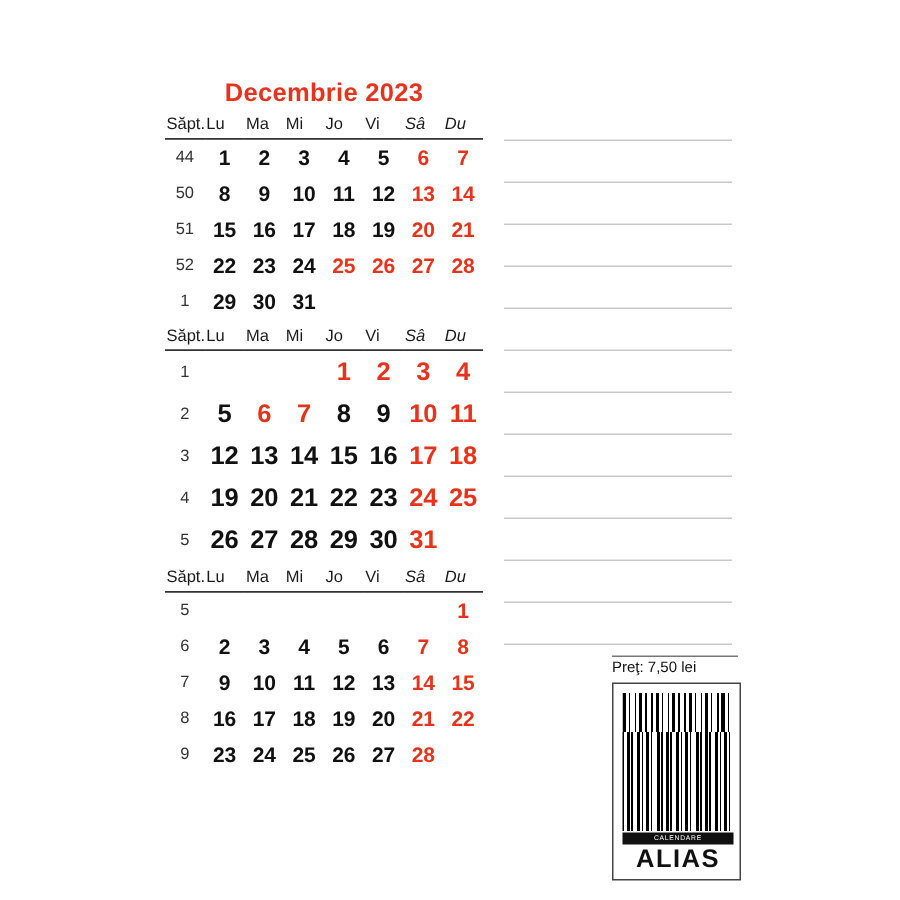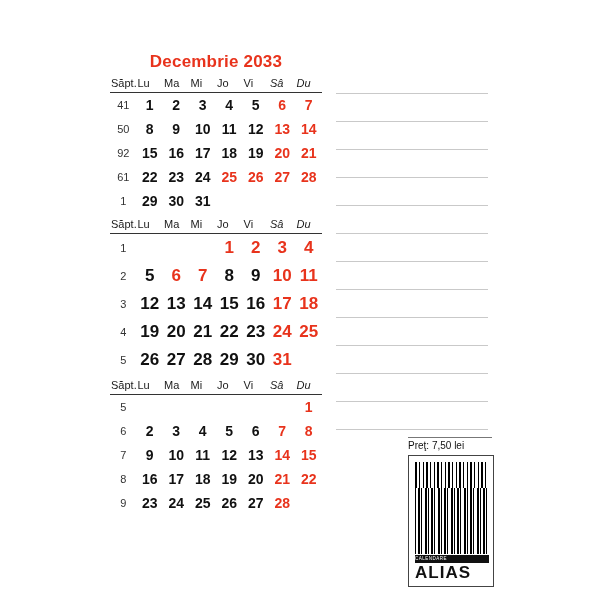--- a/index.html
+++ b/index.html
@@ -133,21 +133,21 @@
       repeating-linear-gradient(90deg,
         #000 0px, #000 2px, #fff 2px, #fff 4px,
         #000 4px, #000 5px, #fff 5px, #fff 8px,
         #000 8px, #000 9px, #fff 9px, #fff 11px);
   }
   .brand {
     position: absolute;
     left: 6px;
     bottom: 4px;
     width: 74px;
-    text-align: left;
+    text-align: center;
   }
   .brand-top {
     font-size: 4.5px;
     letter-spacing: 0.5px;
     color: #111;
     background: #111;
     color: #fff;
     padding: 1px 0;
     line-height: 6px;
   }
@@ -160,67 +160,67 @@
   }
 </style>
 </head>
 <body>
 
 <div class="page">
 
   <div class="calendar-col">
 
     <div class="month-block">
-      <div class="month-title">Decembrie 2033</div>
+      <div class="month-title">Decembrie 2023</div>
       <table class="cal">
         <thead>
           <tr>
             <th class="wk">Săpt.</th>
             <th>Lu</th>
             <th>Ma</th>
             <th>Mi</th>
             <th>Jo</th>
             <th>Vi</th>
             <th class="sat">Sâ</th>
             <th class="sun">Du</th>
           </tr>
         </thead>
         <tbody>
           <tr>
-            <td class="wknum">41</td>
+            <td class="wknum">44</td>
             <td>1</td>
             <td>2</td>
             <td>3</td>
             <td>4</td>
             <td>5</td>
             <td class="sat">6</td>
             <td class="sun">7</td>
           </tr>
           <tr>
             <td class="wknum">50</td>
             <td>8</td>
             <td>9</td>
             <td>10</td>
             <td>11</td>
             <td>12</td>
             <td class="sat">13</td>
             <td class="sun">14</td>
           </tr>
           <tr>
-            <td class="wknum">92</td>
+            <td class="wknum">51</td>
             <td>15</td>
             <td>16</td>
             <td>17</td>
             <td>18</td>
             <td>19</td>
             <td class="sat">20</td>
             <td class="sun">21</td>
           </tr>
           <tr>
-            <td class="wknum">61</td>
+            <td class="wknum">52</td>
             <td>22</td>
             <td>23</td>
             <td>24</td>
             <td class="red">25</td>
             <td class="red">26</td>
             <td class="sat">27</td>
             <td class="sun">28</td>
           </tr>
           <tr>
             <td class="wknum">1</td>

